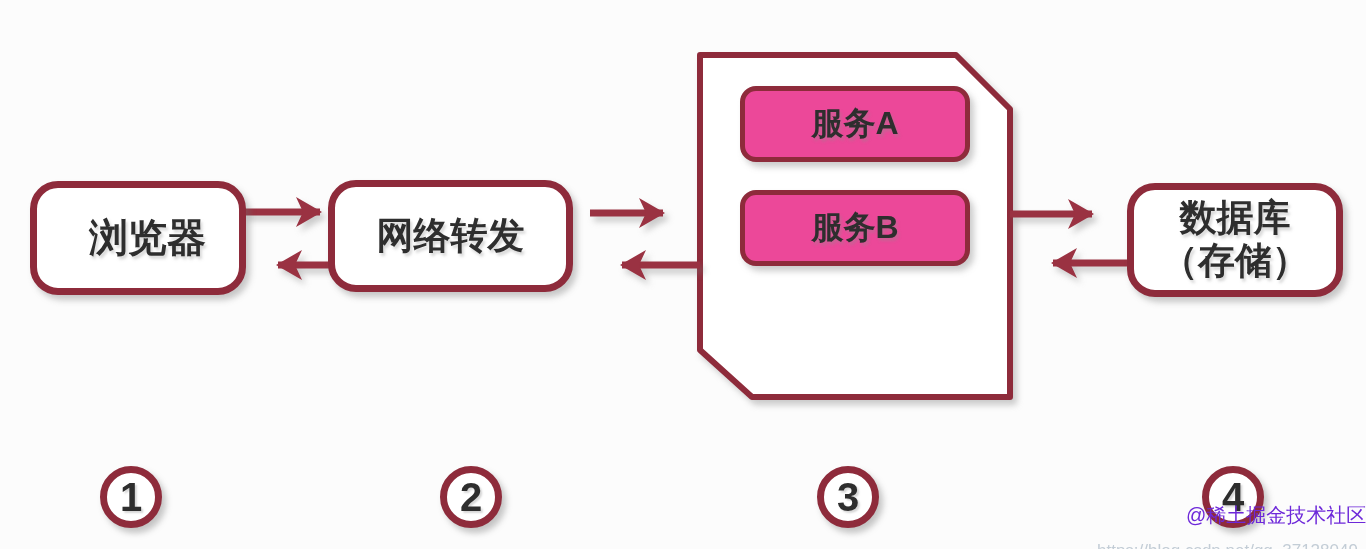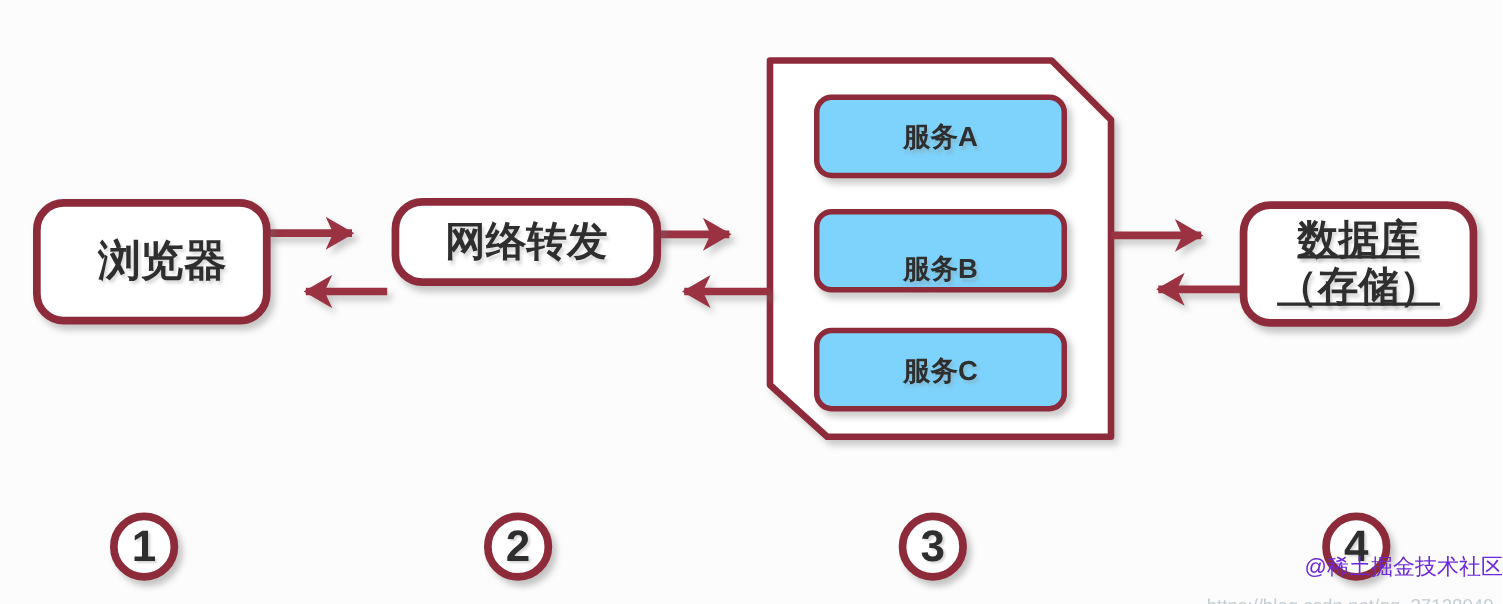--- a/index.html
+++ b/index.html
@@ -35,44 +35,44 @@
     justify-content: center;
     z-index: 3;
     box-shadow: 4px 5px 6px rgba(110,110,110,0.38);
     color: #2E2E2E;
     font-weight: bold;
     text-align: center;
     line-height: 1.16;
     text-shadow: 2px 3px 3px rgba(140,140,140,0.35);
   }
   .box-browser  { left: 30px;  top: 181px; width: 216px; height: 114px; font-size: 39px; padding-left: 19px; }
-  .box-gateway  { left: 356px; top: 180px; width: 245px; height: 80px; font-size: 37px; }
-  .box-database { left: 1127px; top: 183px; width: 216px; height: 114px; font-size: 37px; text-decoration: underline; }
+  .box-gateway  { left: 328px; top: 180px; width: 245px; height: 112px; font-size: 37px; }
+  .box-database { left: 1127px; top: 183px; width: 216px; height: 114px; font-size: 37px; }
 
   .service-box {
     position: absolute;
     left: 740px;
     width: 230px;
     height: 76px;
     box-sizing: border-box;
-    background: #7dd3fc;
+    background: #ec4899;
     border: 5px solid #8E2B3B;
     border-radius: 16px;
     display: flex;
     align-items: center;
     justify-content: center;
     z-index: 3;
     box-shadow: 4px 5px 6px rgba(110,110,110,0.35);
     color: #2E2E2E;
     font-weight: bold;
-    font-size: 25px;
+    font-size: 32px;
     text-shadow: 2px 3px 3px rgba(140,140,140,0.35);
   }
   .service-a { top: 86px; }
-  .service-b { top: 190px; align-items: flex-end; }
+  .service-b { top: 190px; }
   .service-c { top: 298px; }
 
   .step-circle {
     position: absolute;
     top: 466px;
     width: 62px;
     height: 62px;
     box-sizing: border-box;
     background: #ffffff;
     border: 7px solid #8E2B3B;
@@ -147,23 +147,20 @@
   <div class="node-box box-gateway">
     <span>网络转发</span>
   </div>
 
   <div class="service-box service-a">
     <span>服务A</span>
   </div>
   <div class="service-box service-b">
     <span>服务B</span>
   </div>
-  <div class="service-box service-c">
-    <span>服务C</span>
-  </div>
 
   <div class="node-box box-database">
     <span>数据库</span>
     <span>（存储）</span>
   </div>
 
   <div class="step-circle step-1">
     <span>1</span>
   </div>
   <div class="step-circle step-2">

